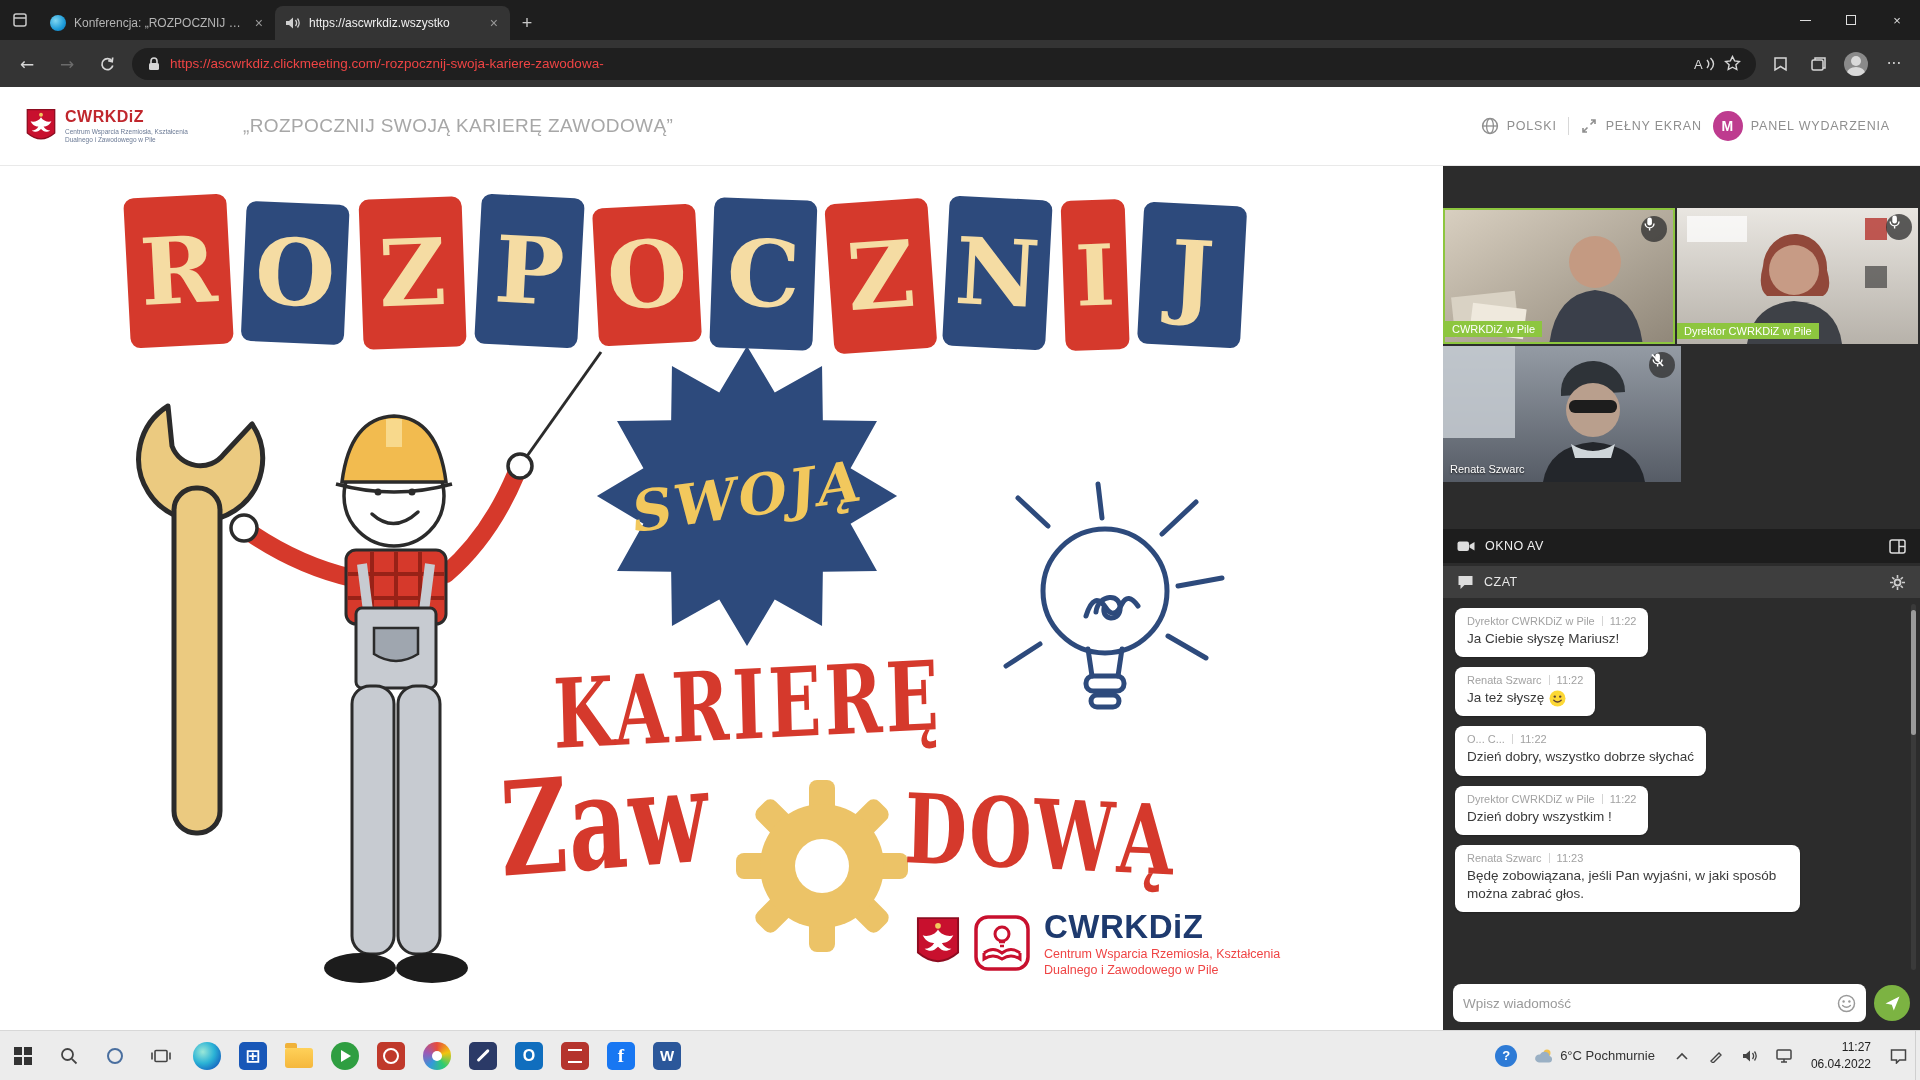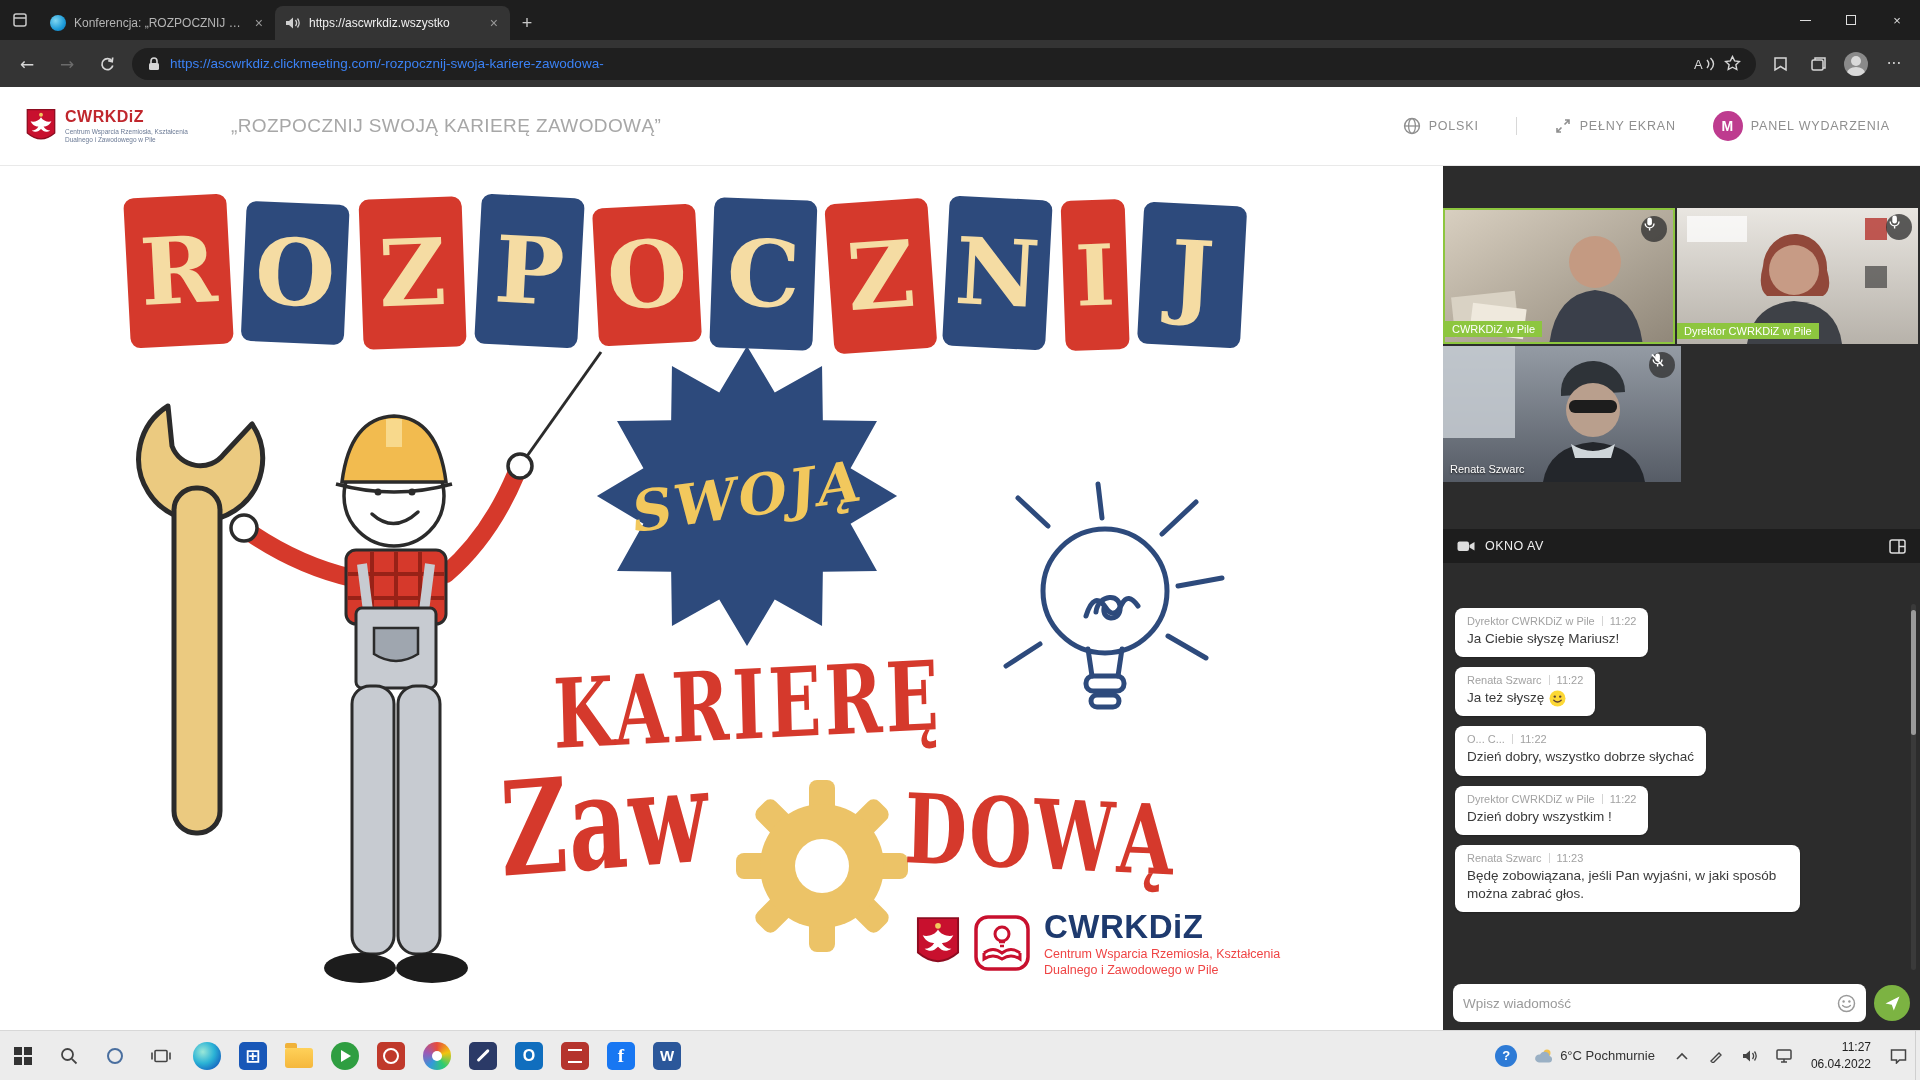--- a/index.html
+++ b/index.html
@@ -18,34 +18,34 @@
   .newtab { width:34px; height:34px; display:flex; align-items:center; justify-content:center; font-size:18px; color:#c9c9c9; }
   .win-controls { margin-left:auto; display:flex; height:40px; }
   .win-controls .wbtn { width:46px; height:40px; display:flex; align-items:center; justify-content:center; color:#ddd; font-size:13px; }
   .win-min-glyph { display:block; width:11px; height:1px; background:#ddd; }
   .win-max-glyph { display:block; width:10px; height:10px; border:1px solid #ddd; }
 
   
   .toolbar { height:47px; background:#343434; display:flex; align-items:center; padding:0 12px; gap:10px; flex:0 0 auto; }
   .nav-btn { width:30px; height:30px; display:flex; align-items:center; justify-content:center; color:#d6d6d6; font-size:17px; font-family:"DejaVu Sans", sans-serif; border-radius:4px; }
   .nav-btn.disabled { color:#6b6b6b; }
-  .addressbar { flex:1; height:32px; background:#1f1f1f; border-radius:16px; display:flex; align-items:center; padding:0 14px; gap:8px; color:#3b82f6; font-size:13.5px; }
+  .addressbar { flex:1; height:32px; background:#1f1f1f; border-radius:16px; display:flex; align-items:center; padding:0 14px; gap:8px; color:#ef4444; font-size:13.5px; }
   .addressbar .url { flex:1; overflow:hidden; white-space:nowrap; }
   .tb-icon { width:28px; height:28px; display:flex; align-items:center; justify-content:center; color:#d6d6d6; font-size:15px; font-family:"DejaVu Sans", sans-serif; }
   .profile-dot { width:24px; height:24px; border-radius:50%; background:#8a8a8a; position:relative; overflow:hidden; }
   .profile-dot::before { content:""; position:absolute; left:7px; top:4px; width:10px; height:10px; border-radius:50%; background:#d9d9d9; }
   .profile-dot::after { content:""; position:absolute; left:3px; top:15px; width:18px; height:12px; border-radius:50%; background:#d9d9d9; }
 
   
   .appheader { height:79px; background:#fff; border-bottom:1px solid #e9e9e9; display:flex; align-items:center; flex:0 0 auto; }
   .brand { display:flex; align-items:center; gap:9px; margin-left:26px; }
   .brand-text .brand-name { color:#c0272d; font-weight:bold; font-size:16px; letter-spacing:.5px; }
   .brand-text .brand-sub { color:#6b7a95; font-size:6.5px; width:130px; line-height:1.25; margin-top:2px; }
-  .event-title { margin-left:36px; color:#a7a7a7; font-size:19px; letter-spacing:.4px; }
-  .header-right { margin-left:auto; margin-right:30px; display:flex; align-items:center; gap:37px; color:#8f8f8f; font-size:12.5px; letter-spacing:.8px; }
+  .event-title { margin-left:48px; color:#a7a7a7; font-size:19px; letter-spacing:.4px; }
+  .header-right { margin-left:auto; margin-right:30px; display:flex; align-items:center; gap:11px; color:#8f8f8f; font-size:12.5px; letter-spacing:.8px; }
   .header-item { display:flex; align-items:center; gap:8px; }
   .header-divider { width:1px; height:18px; background:#d8d8d8; }
   .avatar-m { width:30px; height:30px; border-radius:50%; background:#be3b8f; color:#fff; display:flex; align-items:center; justify-content:center; font-size:14px; font-weight:bold; }
 
   
   .content { flex:1; display:flex; min-height:0; }
   .poster { position:relative; width:1443px; background:#fff; overflow:hidden; }
   .poster-svg { position:absolute; left:0; top:0; width:1443px; height:864px; }
 
   .tiles { position:absolute; left:127px; top:30px; display:flex; gap:14px; align-items:flex-start; }
@@ -452,20 +452,32 @@
           </svg>
         <span>OKNO AV</span>
         <span class="bar-right">
           <svg width="17" height="15">
               <rect x="1" y="1" width="15" height="13" rx="2" fill="none" stroke="#ddd" stroke-width="1.5"></rect>
               <path d="M10 1 v13 M10 7.5 h6" stroke="#ddd" stroke-width="1.5"></path>
             </svg>
         </span>
       </div>
 
+      <div class="czat-bar">
+        <svg width="17" height="16">
+            <path d="M1.5 2 h14 v9 h-8 l-4 4 v-4 h-2 Z" fill="#ddd"></path>
+          </svg>
+        <span>CZAT</span>
+        <span class="bar-right">
+          <svg width="17" height="17">
+              <circle cx="8.5" cy="8.5" r="3" fill="none" stroke="#cfcfcf" stroke-width="1.8"></circle>
+              <path d="M8.5 1 v3 M8.5 13 v3 M1 8.5 h3 M13 8.5 h3 M3.2 3.2 l2.1 2.1 M11.7 11.7 l2.1 2.1 M13.8 3.2 l-2.1 2.1 M3.2 13.8 l2.1 -2.1" stroke="#cfcfcf" stroke-width="1.6"></path>
+            </svg>
+        </span>
+      </div>
 
       <div class="chat-list">
         <div class="msg">
           <div class="msg-head">
               <span>Dyrektor CWRKDiZ w Pile</span>
               <span class="msg-sep"></span>
               <span>11:22</span>
             </div>
           <div class="msg-text">Ja Ciebie słyszę Mariusz!</div>
         </div>

